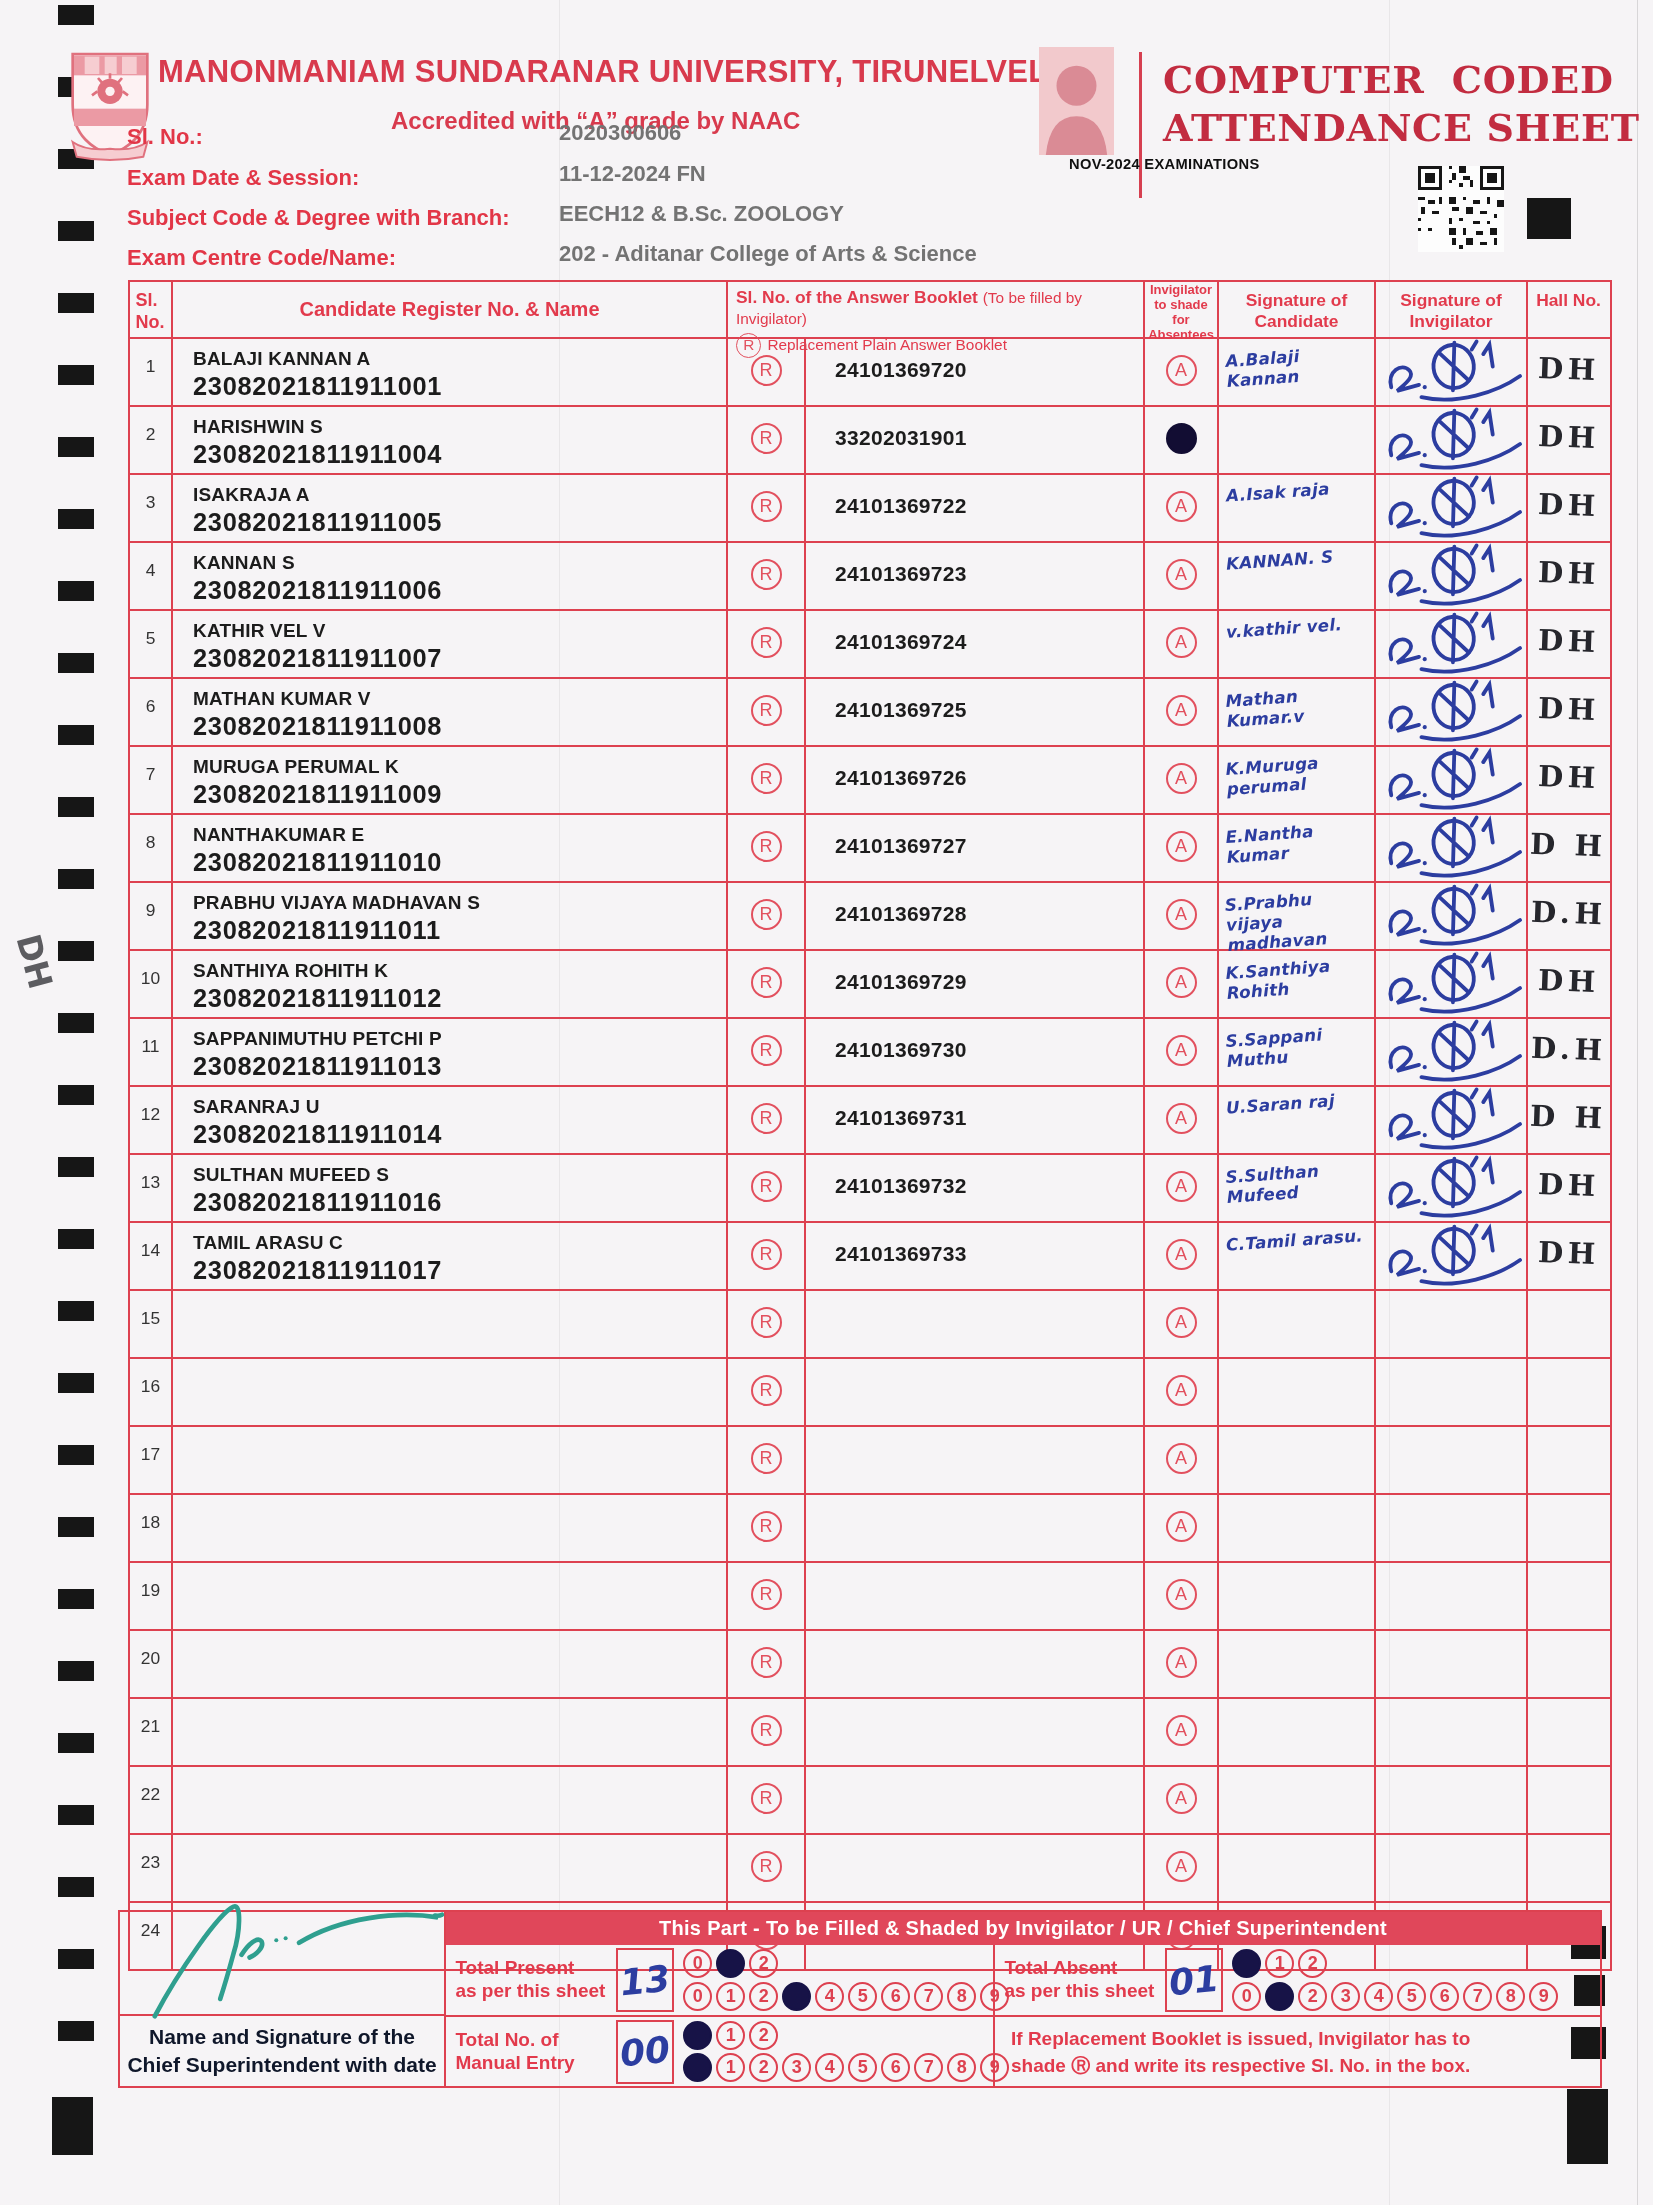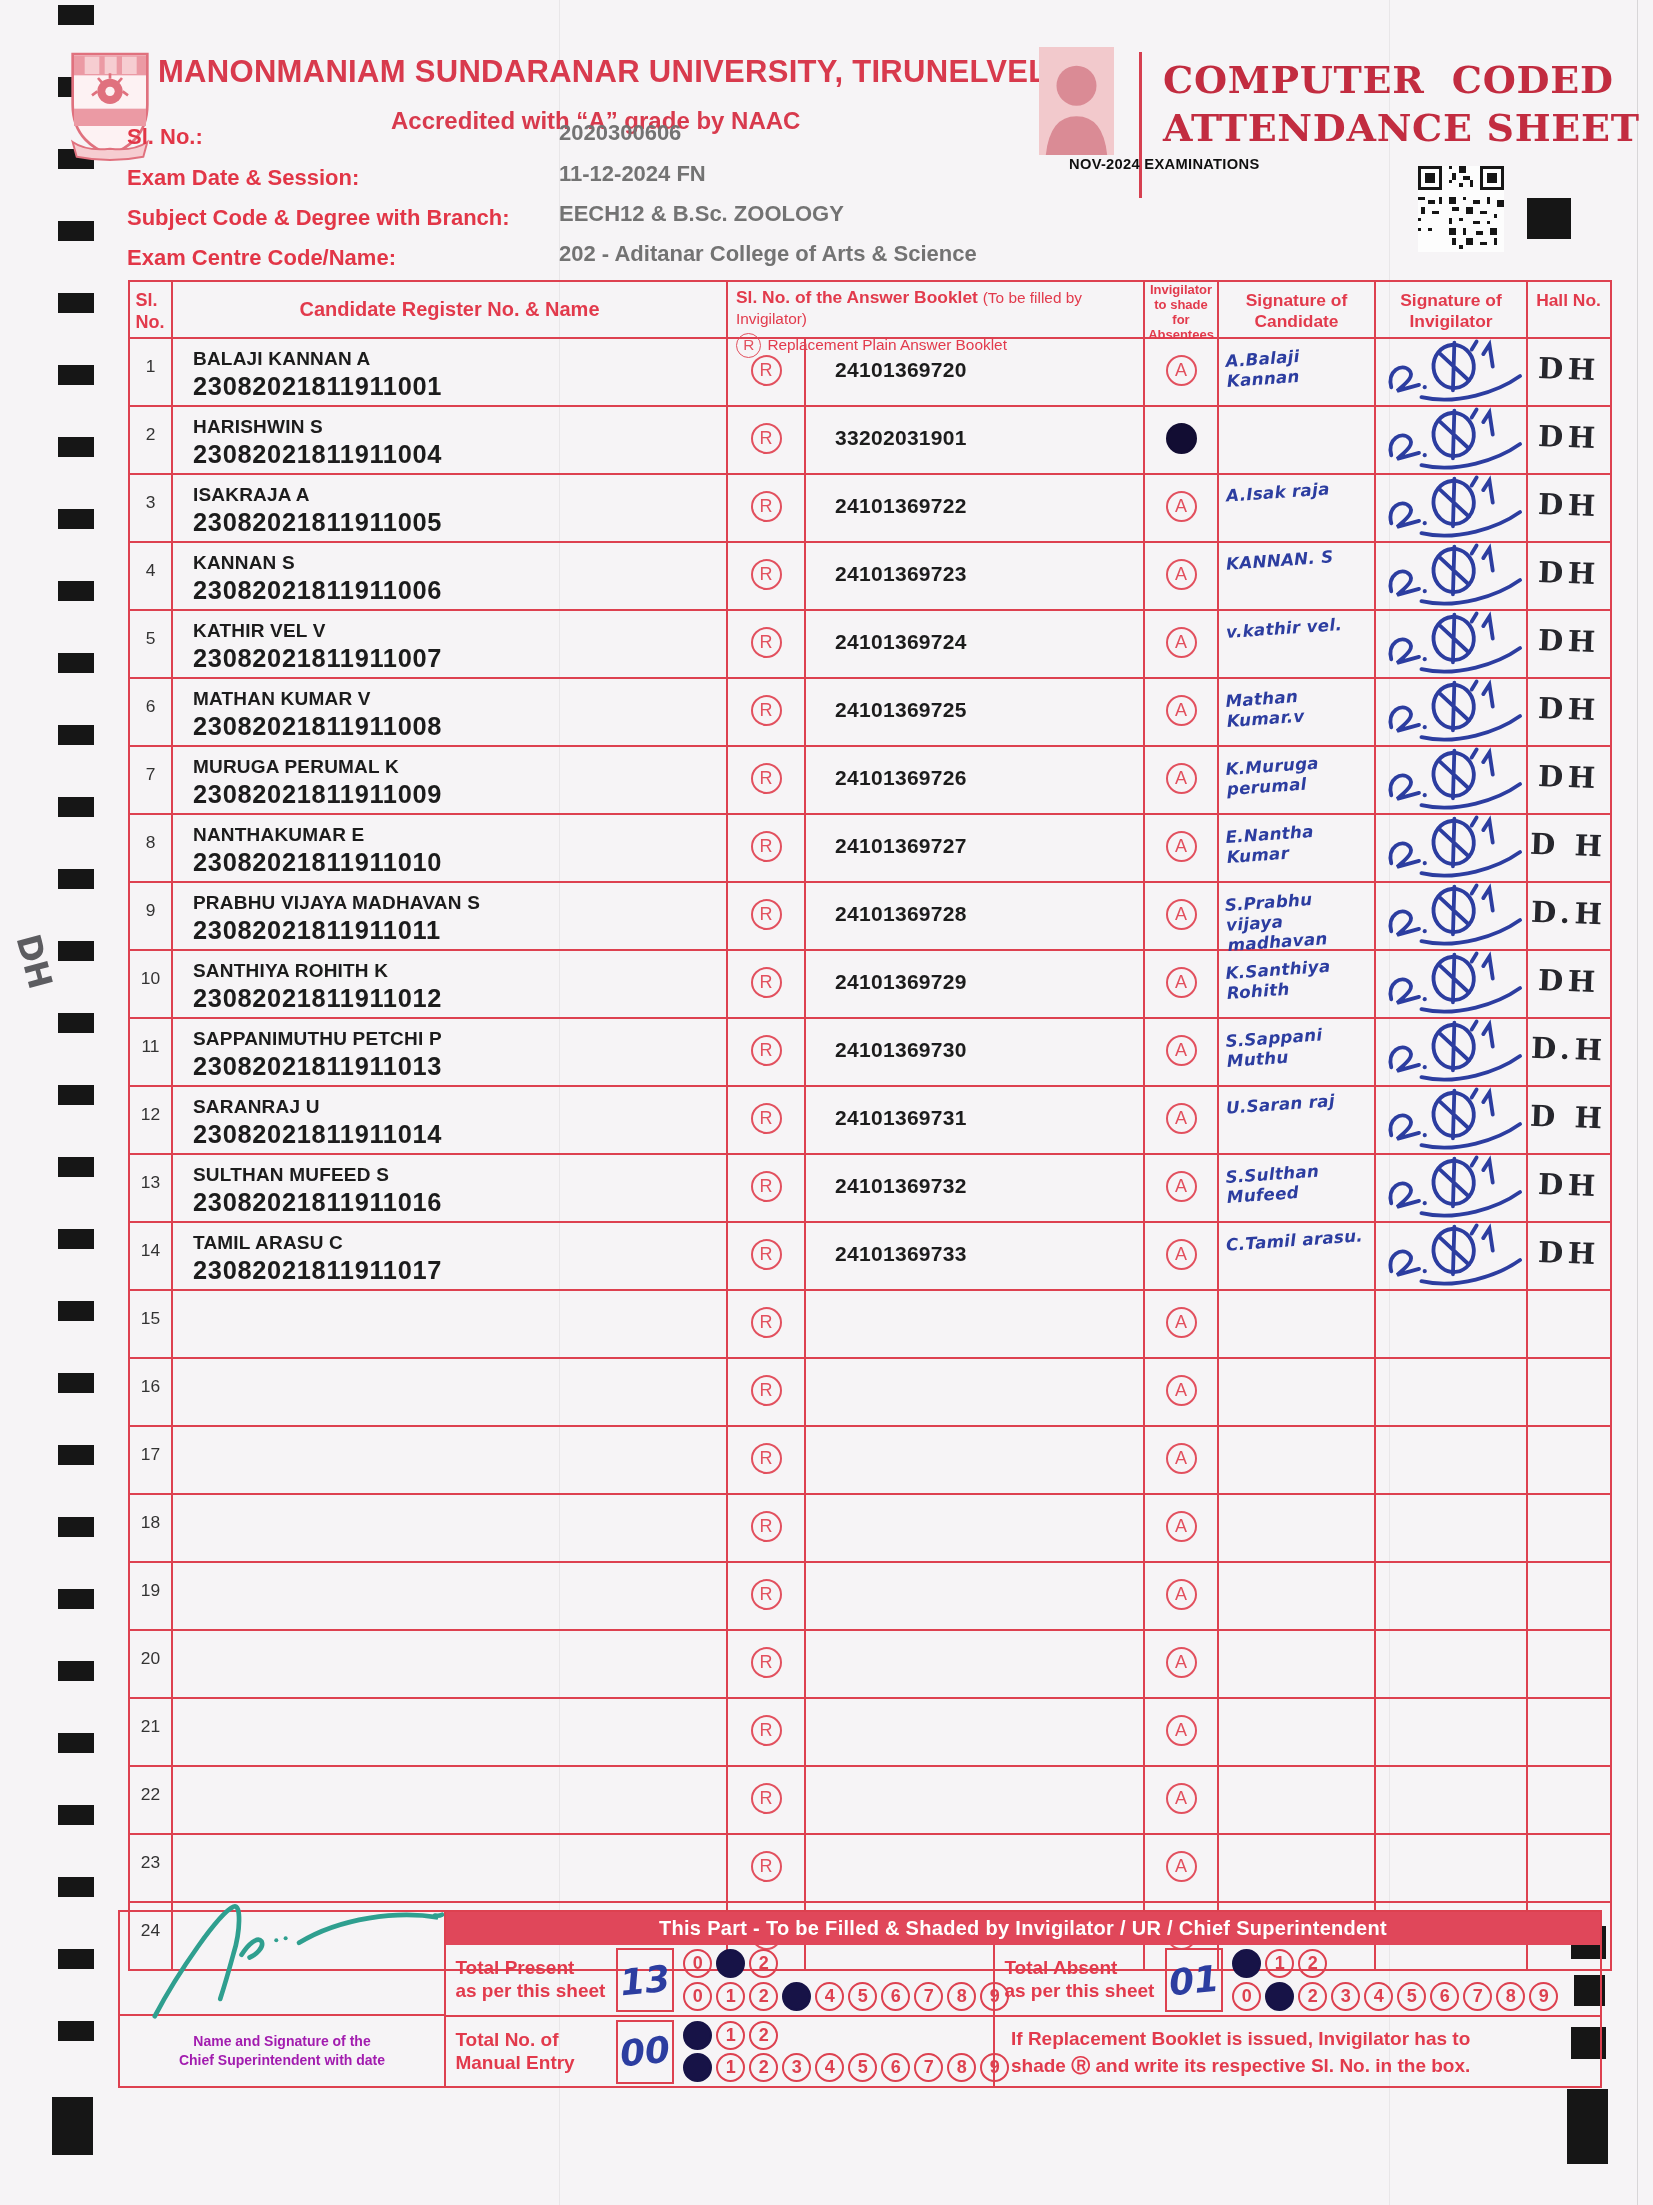--- a/index.html
+++ b/index.html
@@ -70,21 +70,21 @@
   .hallc{padding-top:13.4px;text-align:center;overflow:visible;}
   .hall-hw{font-family:"DejaVu Serif",serif;font-weight:bold;font-size:29px;color:#26262c;
            letter-spacing:4.7px;display:inline-block;transform:rotate(2deg);}
 
   
   .footer{left:118px;top:1910px;width:1480px;border:2px solid #dd4150;display:grid;
           grid-template-columns:326px 1154px;}
   .f-left{border-right:2px solid #dd4150;display:grid;grid-template-rows:104px 69px;}
   .cs-sign{position:relative;border-bottom:2px solid #dd4150;}
   .cs-label{display:flex;flex-direction:column;align-items:center;justify-content:center;
-            color:#a21caf;font-weight:bold;font-size:14px;line-height:1.3;text-align:center;}
+            color:#0f172a;font-weight:bold;font-size:21px;line-height:1.3;text-align:center;}
   .banner{height:33px;background:#e0475a;color:#fff;font-weight:bold;font-size:20px;
           text-align:center;line-height:33px;letter-spacing:0.3px;}
   .f-rowA,.f-rowB{display:grid;grid-template-columns:549px 606px;}
   .f-rowA{height:70px;border-bottom:2px solid #dd4150;}
   .f-rowB{height:69px;}
   .blockA{border-right:2px solid #dd4150;}
   .counter{display:flex;align-items:center;gap:9.4px;padding-left:9.4px;height:100%;}
   .clabel{color:#e23a4c;font-weight:bold;font-size:19px;line-height:1.2;width:151px;flex:none;}
   .vbox{box-sizing:border-box;width:58px;height:64px;border:2px solid #dd4150;flex:none;
         display:flex;align-items:center;justify-content:center;}

